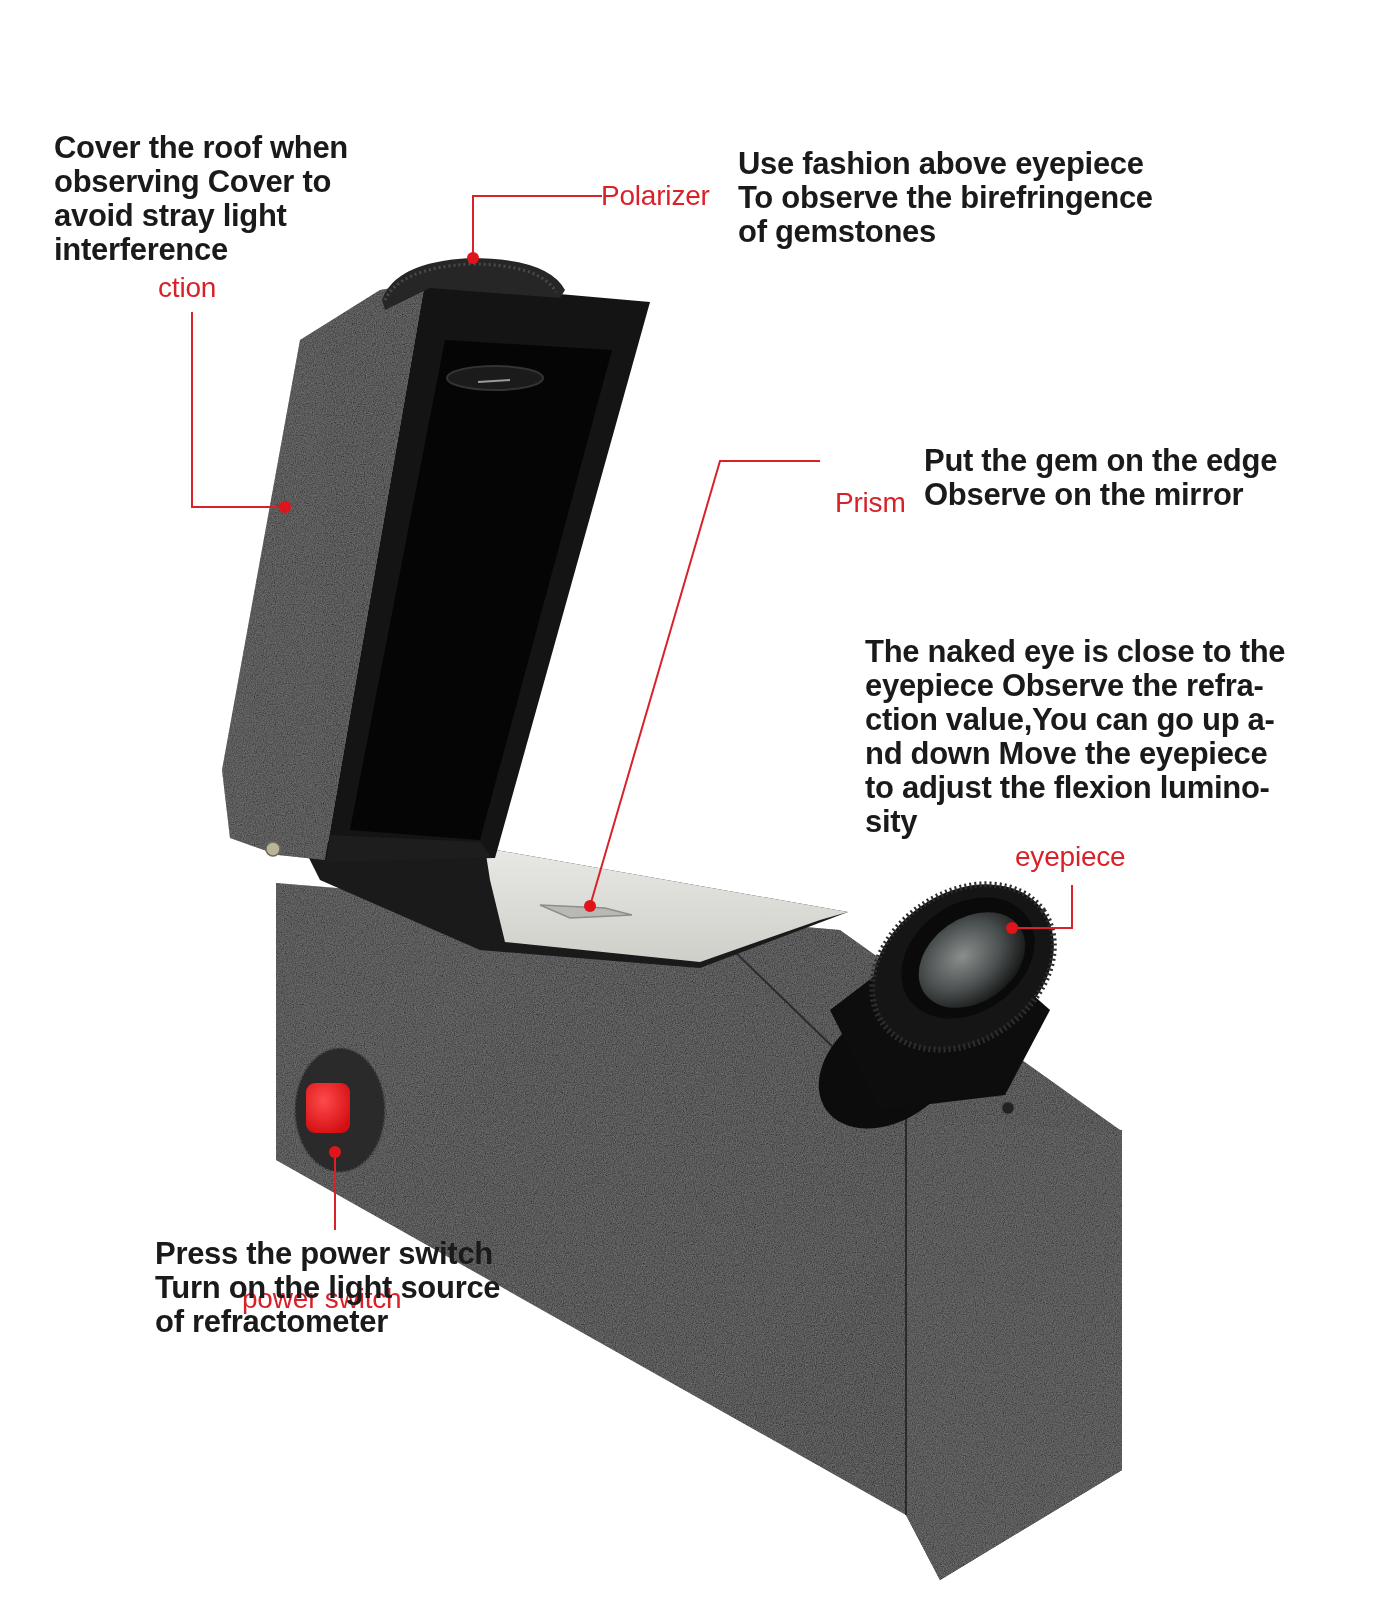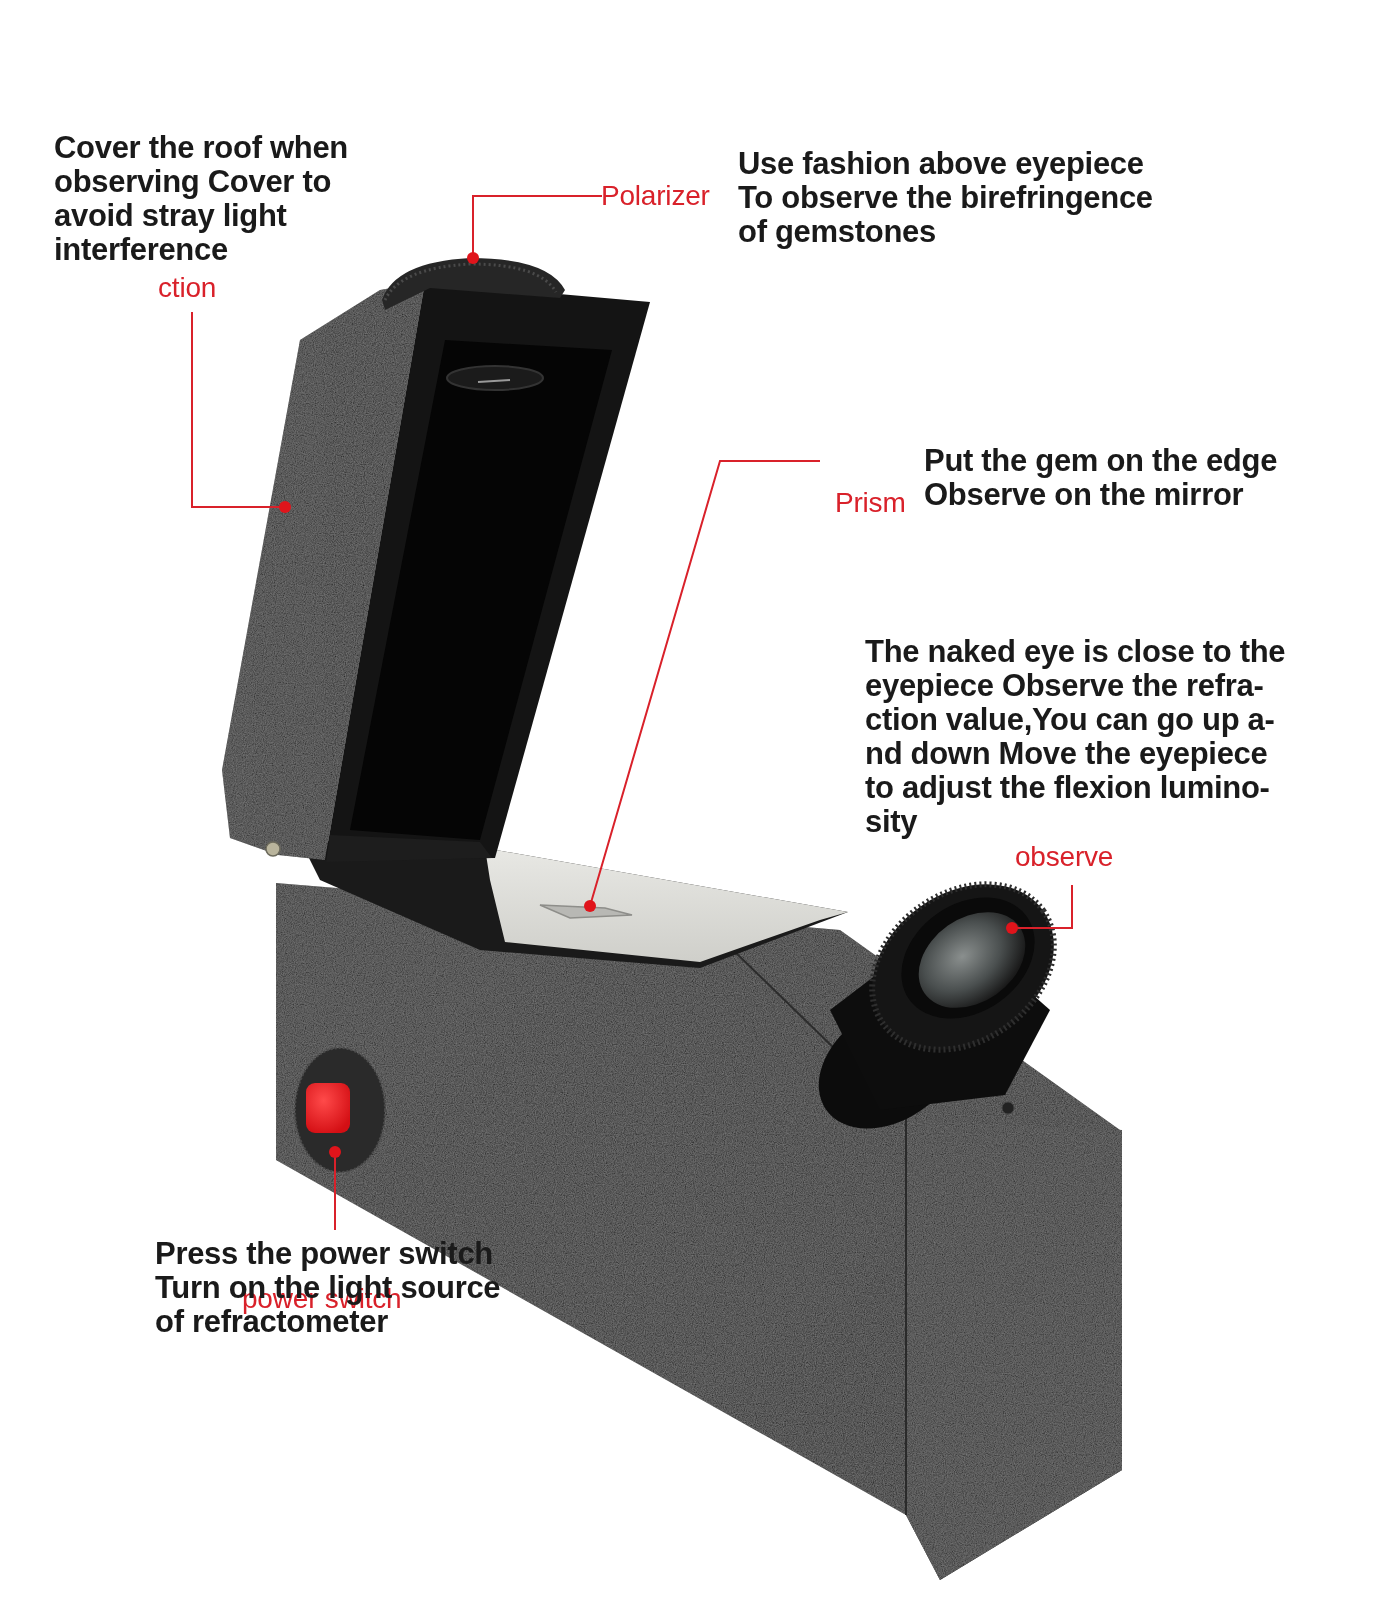--- a/index.html
+++ b/index.html
@@ -134,18 +134,18 @@
 <div class="abs label" style="left:835px; top:444px;margin-top:44px;">Prism</div>
 <div class="abs desc" style="left:924px; top:444px;">Put the gem on the edge
 Observe on the mirror</div>
 
 <div class="abs desc" style="left:865px; top:635px;">The naked eye is close to the
 eyepiece Observe the refra-
 ction value,You can go up a-
 nd down Move the eyepiece
 to adjust the flexion lumino-
 sity</div>
-<div class="abs label" style="left:1015px; top:842px;">observe</div>
+<div class="abs label" style="left:1015px; top:842px;">eyepiece</div>
 
 <div class="abs label" style="left:242px; top:1248px;margin-top:36px;">power switch</div>
 <div class="abs desc" style="left:155px; top:1237px;">Press the power switch
 Turn on the light source
 of refractometer</div>
 
 </body></html>

